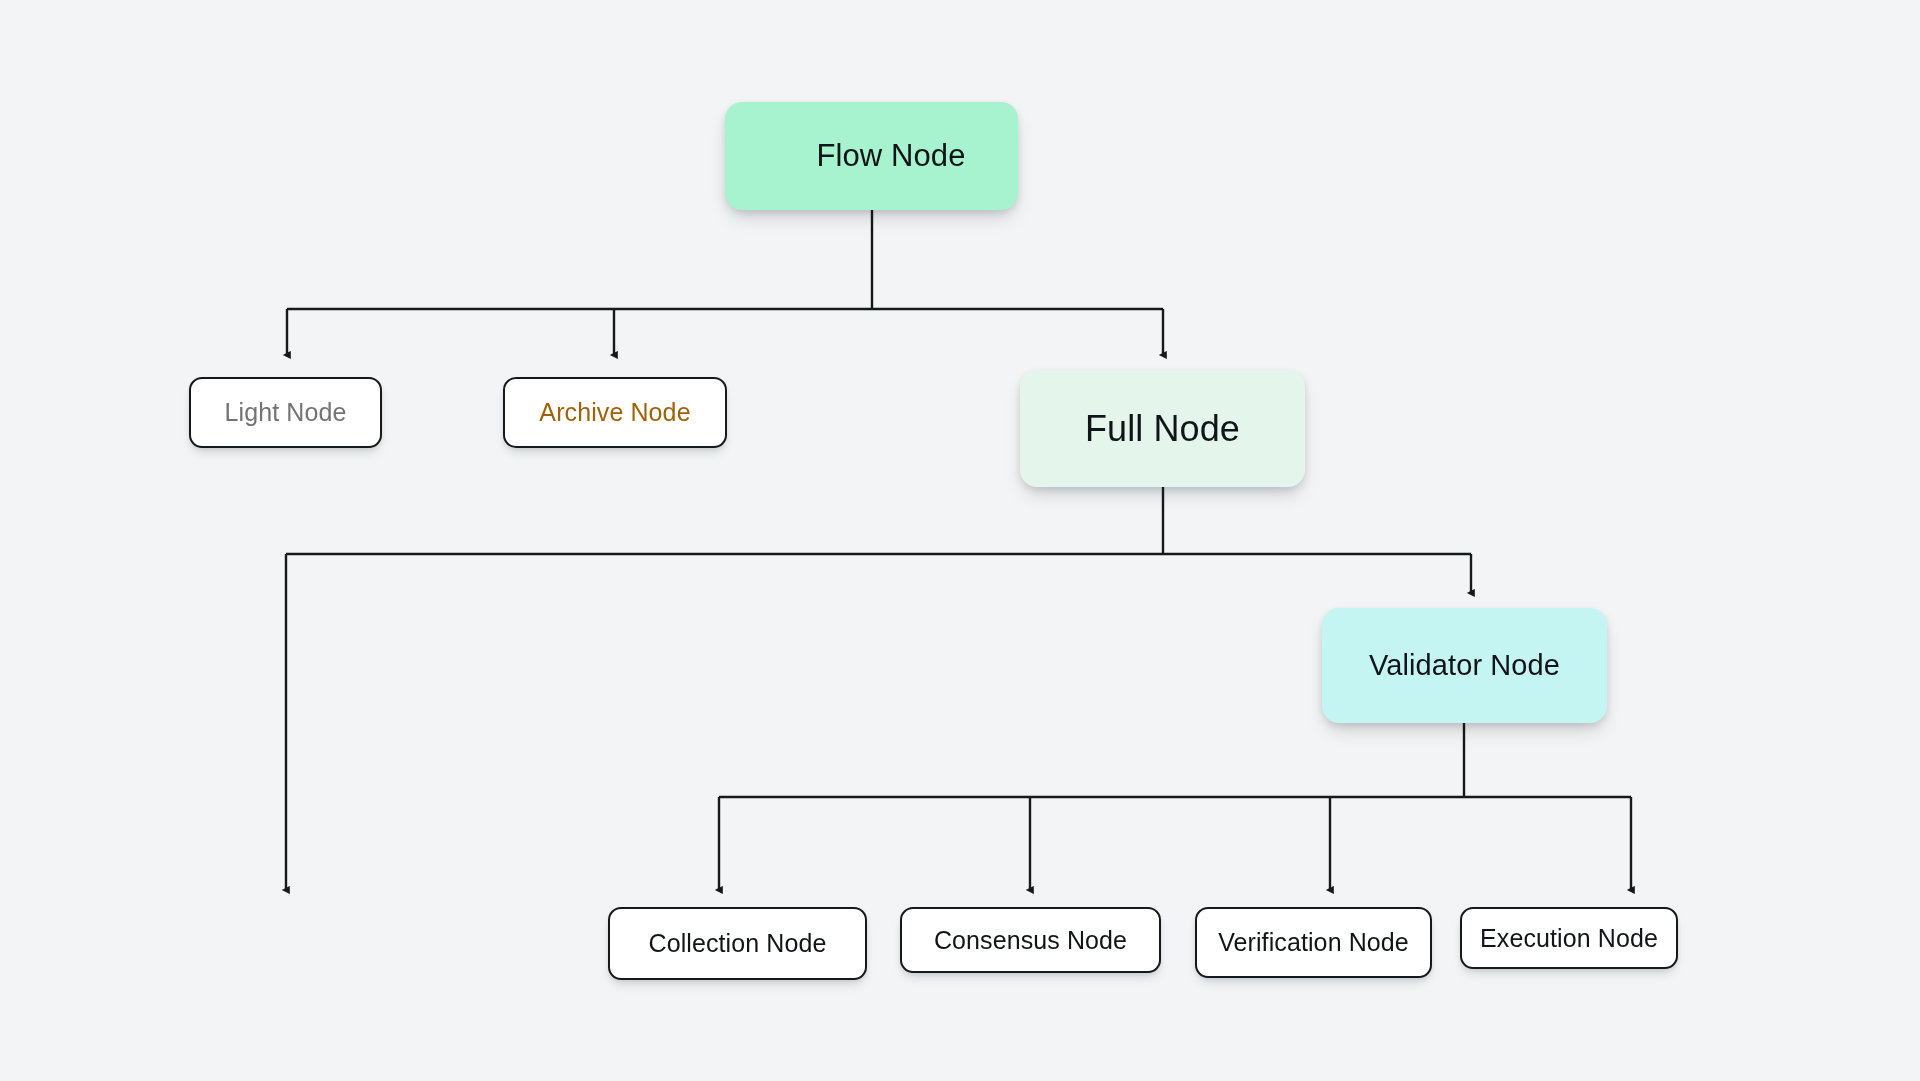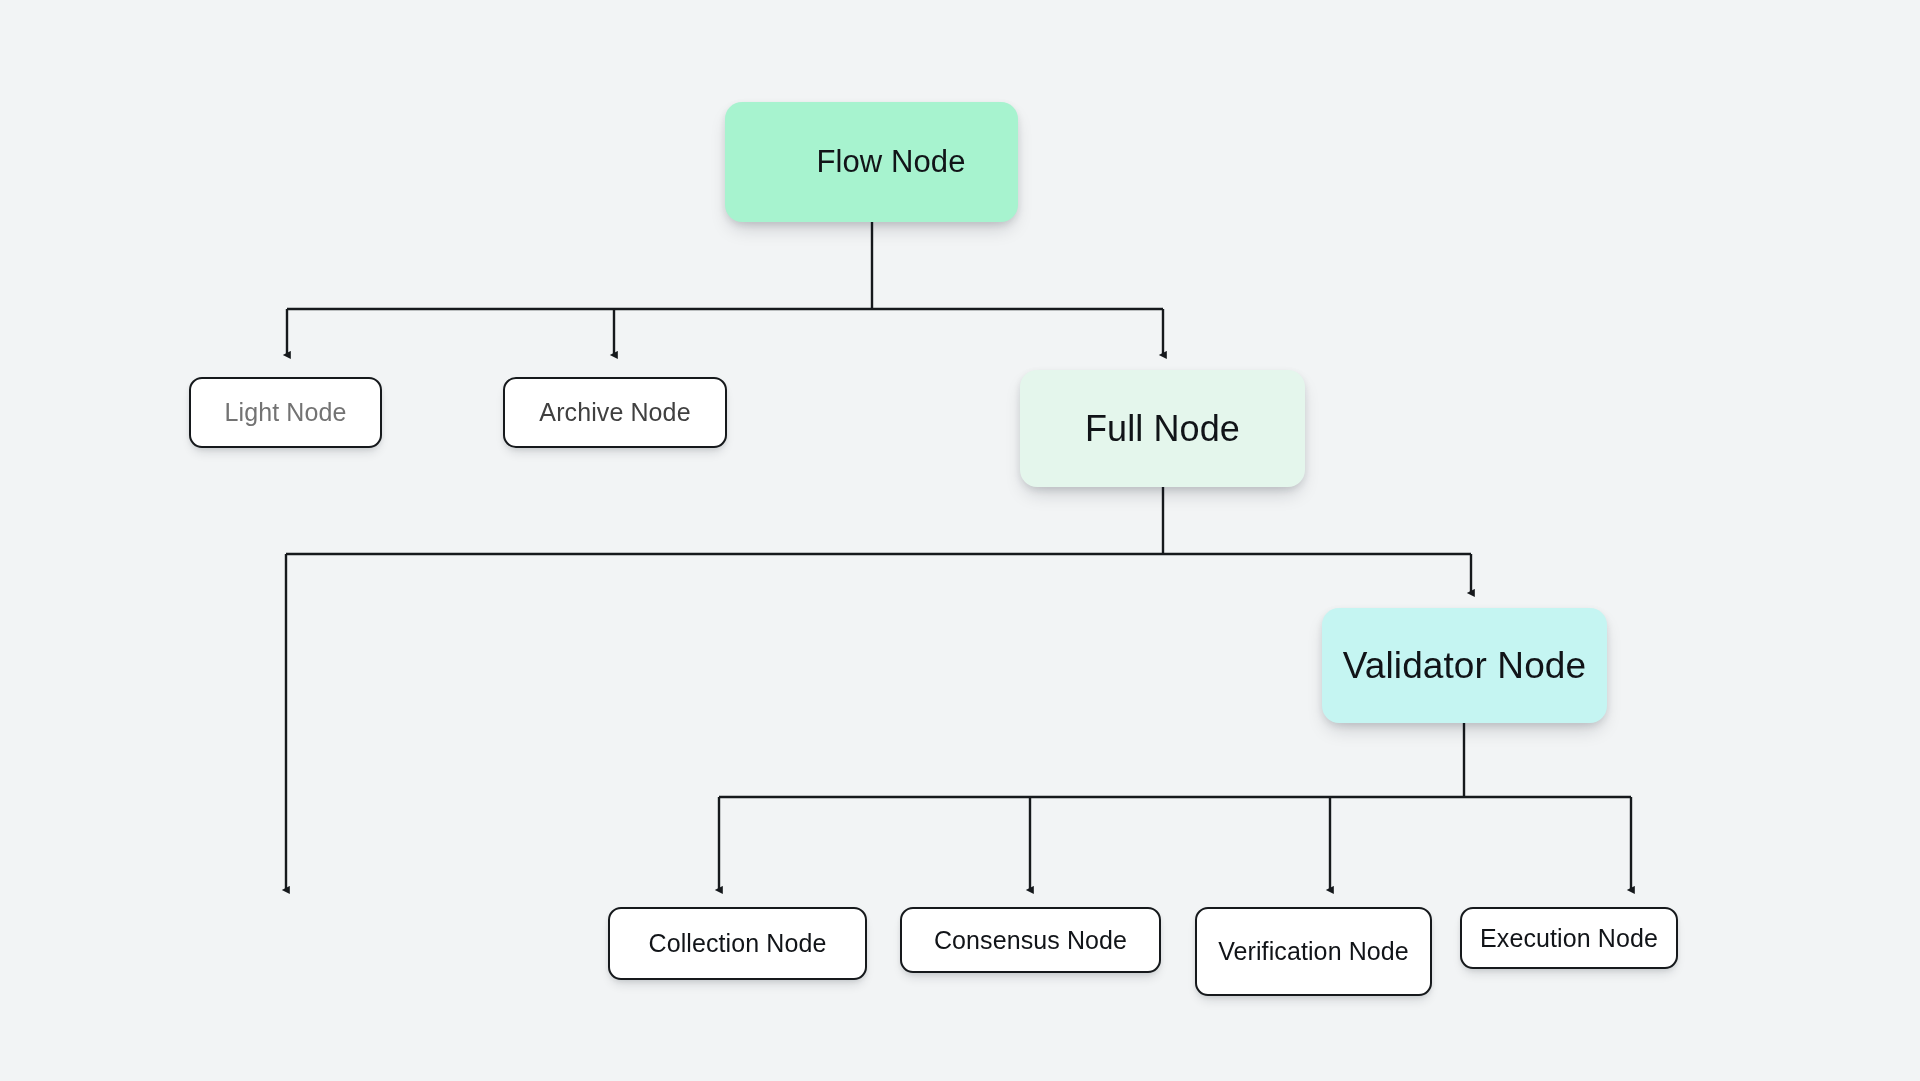--- a/index.html
+++ b/index.html
@@ -51,21 +51,21 @@
   
   .node.tinted {
     border: none;
     border-radius: 17px;
     font-weight: 400;
     box-shadow: 0 10px 20px -6px rgba(20,25,35,0.22),
                 0 3px 7px rgba(20,25,35,0.10);
   }
   .node.root       { font-size: 31px; }
   .node.mid        { font-size: 36px; }
-  .node.validator  { font-size: 37px; }
+  .node.validator  { font-size: 29px; }
 </style>
 </head>
 <body>
 
 <div id="canvas" style="background: rgb(242, 244, 245);">
 
   <svg id="edges" viewBox="0 0 1920 1081" width="1920" height="1081" xmlns="http://www.w3.org/2000/svg">
     <defs>
       <marker id="arrowhead" markerWidth="9" markerHeight="9" refX="4.5" refY="4.4" orient="auto" markerUnits="userSpaceOnUse">
         <path d="M0.4,0.6 L8.6,0.6 L4.5,8.6 Z" fill="#16191c"></path>
@@ -87,32 +87,32 @@
 
       <path d="M1464,723 L1464,797"></path>
       <path d="M719,797 L1631,797"></path>
       <path d="M719,797 L719,890" marker-end="url(#arrowhead)"></path>
       <path d="M1030,797 L1030,890" marker-end="url(#arrowhead)"></path>
       <path d="M1330,797 L1330,890" marker-end="url(#arrowhead)"></path>
       <path d="M1631,797 L1631,890" marker-end="url(#arrowhead)"></path>
     </g>
   </svg>
 
-  <div class="node tinted root" style="left: 725px; top: 102px; width: 293px; height: 120px; background: rgb(167, 243, 207); color: rgb(17, 20, 24); padding-left: 39px;">Flow Node</div>
+  <div class="node tinted root" style="left: 725px; top: 102px; width: 293px; height: 108px; background: rgb(167, 243, 207); color: rgb(17, 20, 24); padding-left: 39px;">Flow Node</div>
 
   <div class="node leaf" style="left: 189px; top: 377px; width: 193px; height: 71px; background: rgb(255, 255, 255); color: #737373;">Light Node</div>
 
-  <div class="node leaf" style="left: 503px; top: 377px; width: 224px; height: 71px; background: rgb(255, 255, 255); color: #404040;">Archive Node</div>
+  <div class="node leaf" style="left: 503px; top: 377px; width: 224px; height: 71px; background: rgb(255, 255, 255); color: #a16207;">Archive Node</div>
 
   <div class="node tinted mid" style="left: 1020px; top: 370px; width: 285px; height: 117px; background: rgb(228, 246, 236); color: rgb(17, 20, 24);">Full Node</div>
 
   <div class="node tinted validator" style="left: 1322px; top: 608px; width: 285px; height: 115px; background: rgb(197, 245, 242); color: rgb(17, 20, 24);">Validator Node</div>
 
 
   <div class="node leaf" style="left: 608px; top: 907px; width: 259px; height: 73px; background: rgb(255, 255, 255); color: rgb(17, 20, 24); text-align: center;">Collection Node</div>
 
   <div class="node leaf" style="left: 900px; top: 907px; width: 261px; height: 66px; background: rgb(255, 255, 255); color: rgb(17, 20, 24);">Consensus Node</div>
 
-  <div class="node leaf" style="left: 1195px; top: 907px; width: 237px; height: 89px; background: rgb(255, 255, 255); color: rgb(17, 20, 24);">Verification Node</div>
+  <div class="node leaf" style="left: 1195px; top: 907px; width: 237px; height: 71px; background: rgb(255, 255, 255); color: rgb(17, 20, 24);">Verification Node</div>
 
   <div class="node leaf" style="left: 1460px; top: 907px; width: 218px; height: 62px; background: rgb(255, 255, 255); color: rgb(17, 20, 24);">Execution Node</div>
 
 </div>
 
 </body></html>

